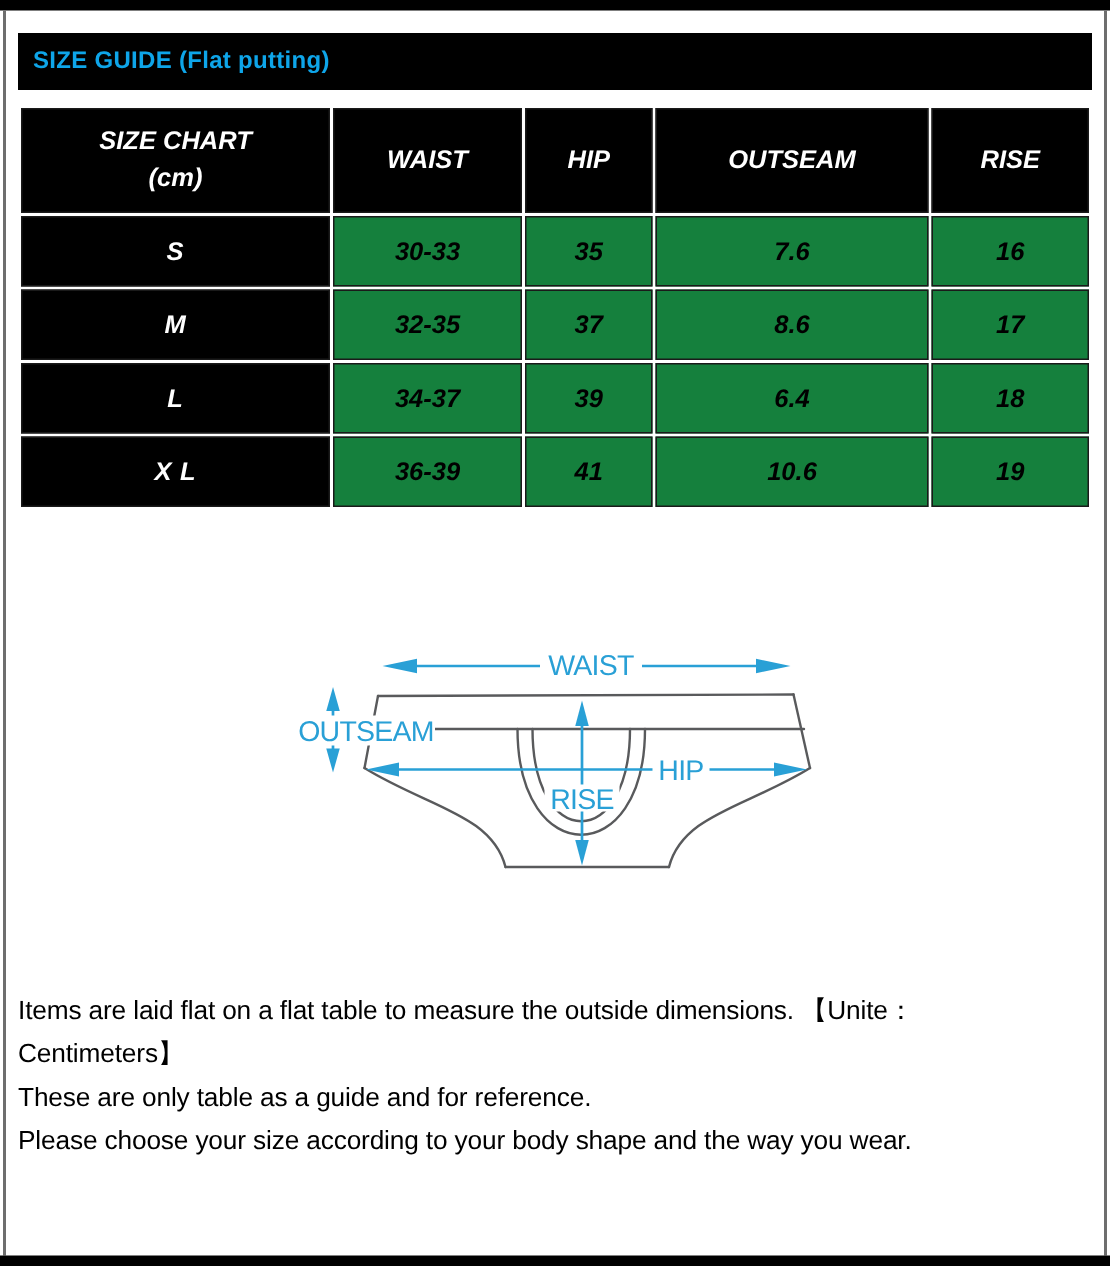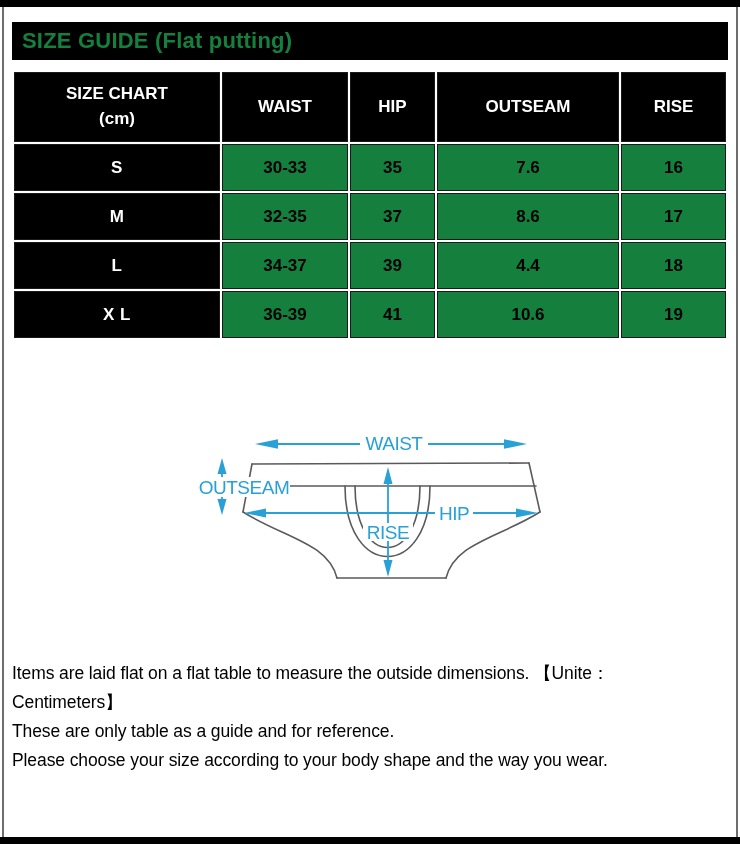--- a/index.html
+++ b/index.html
@@ -11,30 +11,31 @@
     font-family: "Liberation Sans", sans-serif;
     color: #000;
   }
   .top-bar    { position: absolute; left: 0; top: 0;   width: 740px; height: 7px; background: #000; }
   .bottom-bar { position: absolute; left: 0; top: 837px; width: 740px; height: 7px; background: #000; }
   .edge-left  { position: absolute; left: 2px;  top: 7px; width: 2px; height: 830px; background: #6e6e6e; }
   .edge-right { position: absolute; left: 736px; top: 7px; width: 2px; height: 830px; background: #6e6e6e; }
 
   .title-bar {
     position: absolute; left: 12px; top: 22px; width: 716px; height: 38px;
-    background: #000; color: #15803d;
-    font-size: 22px; font-weight: bold;
+    background: #000; color: #0ea5e9;
+    font-size: 16px; font-weight: bold;
     line-height: 38px; padding-left: 10px; box-sizing: border-box;
     letter-spacing: 0.2px;
   }
 
   table.size-table {
     position: absolute; left: 12px; top: 70px; width: 716px;
     border-collapse: separate; border-spacing: 2px;
     table-layout: fixed;
+    font-style: italic;
   }
   table.size-table th, table.size-table td {
     border: 1px solid #1a1a1a;
     text-align: center; vertical-align: middle;
     font-weight: bold; font-size: 17px;
     padding: 0;
   }
   table.size-table thead th {
     background: #000; color: #fff; height: 68px; line-height: 1.45;
   }
@@ -106,21 +107,21 @@
       <th>M</th>
       <td>32-35</td>
       <td>37</td>
       <td>8.6</td>
       <td>17</td>
     </tr>
     <tr>
       <th>L</th>
       <td>34-37</td>
       <td>39</td>
-      <td>4.4</td>
+      <td>6.4</td>
       <td>18</td>
     </tr>
     <tr>
       <th>X L</th>
       <td>36-39</td>
       <td>41</td>
       <td>10.6</td>
       <td>19</td>
     </tr>
   </tbody>

